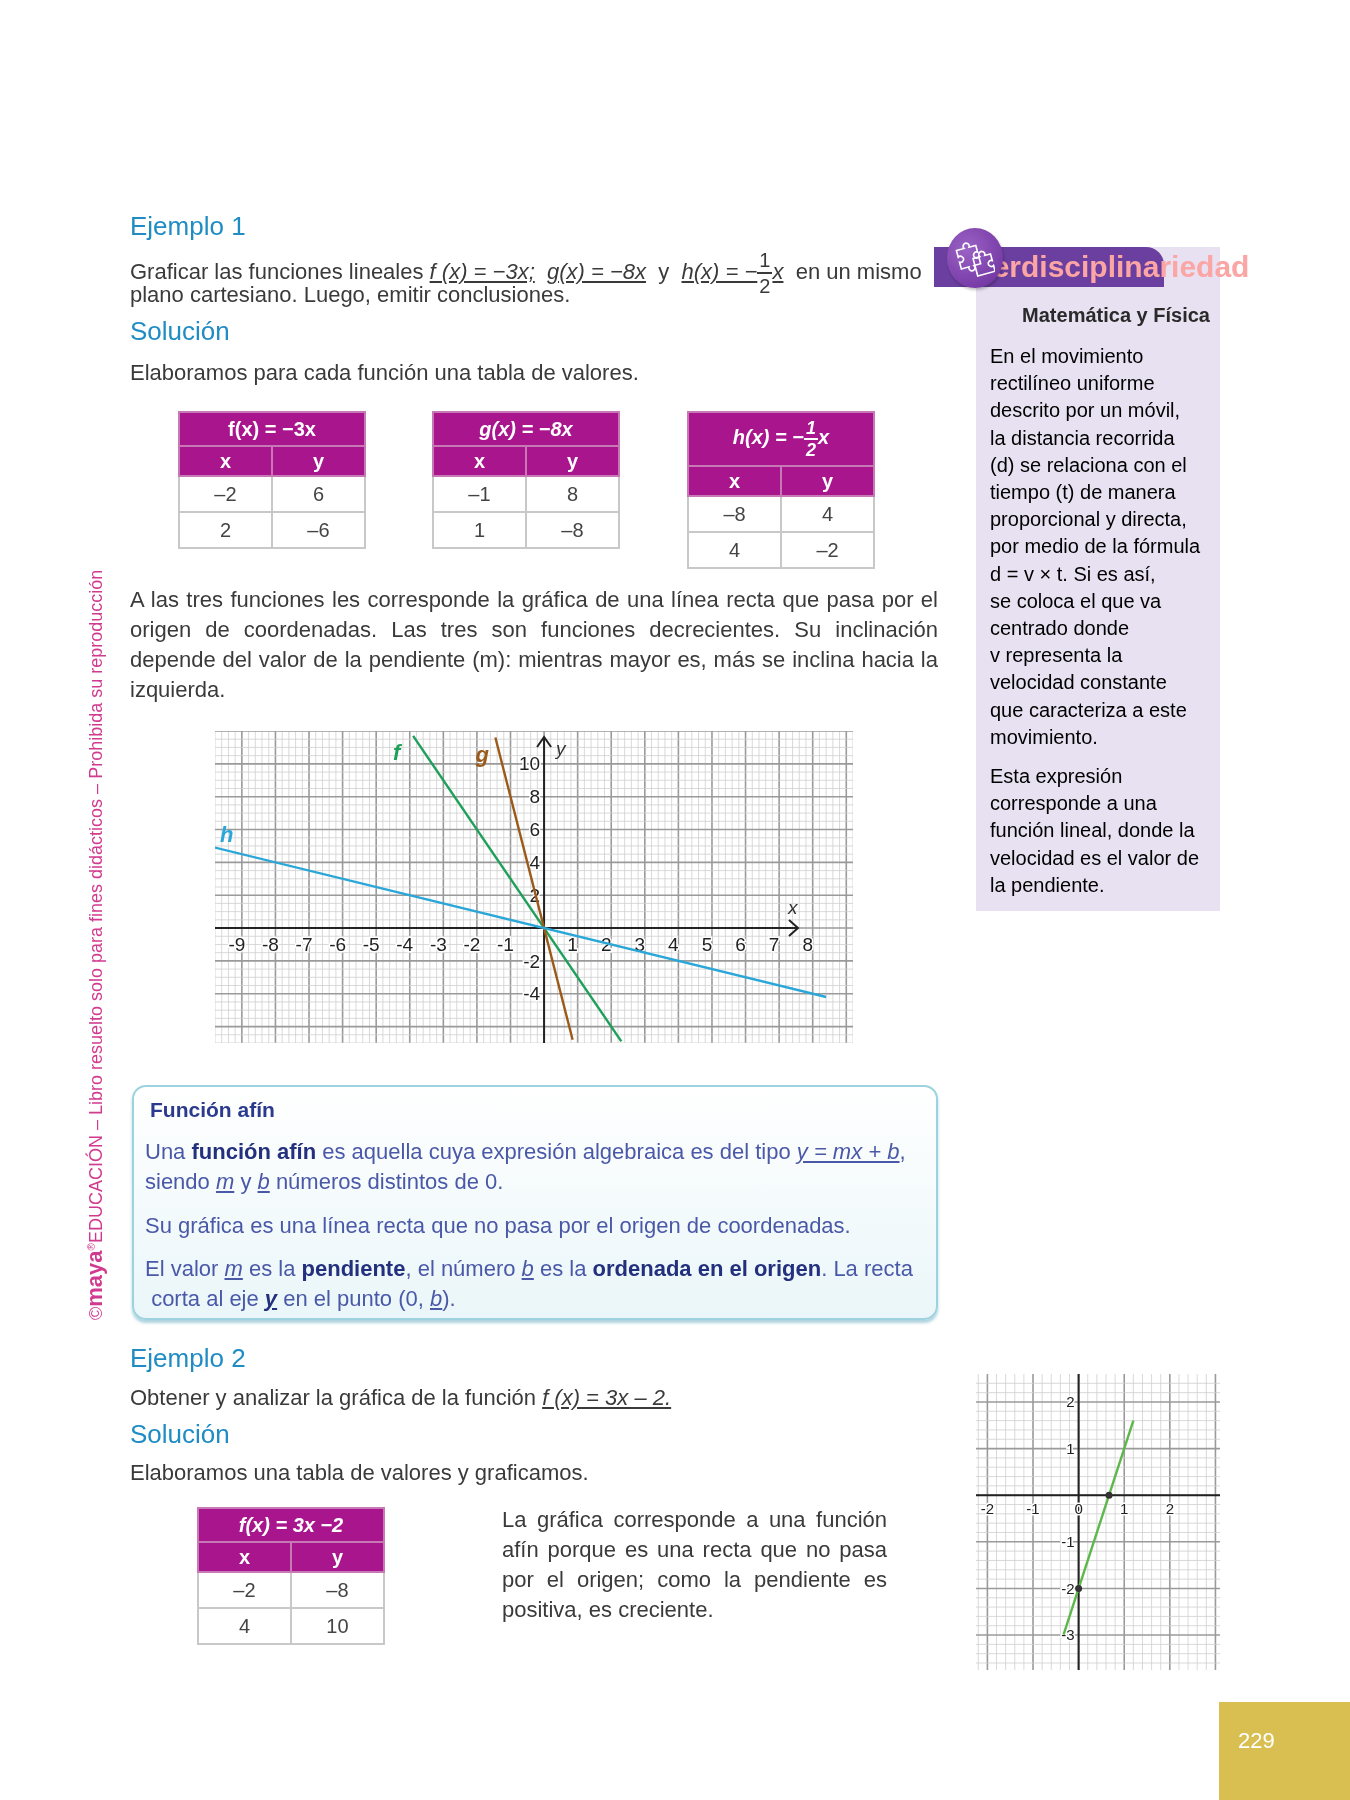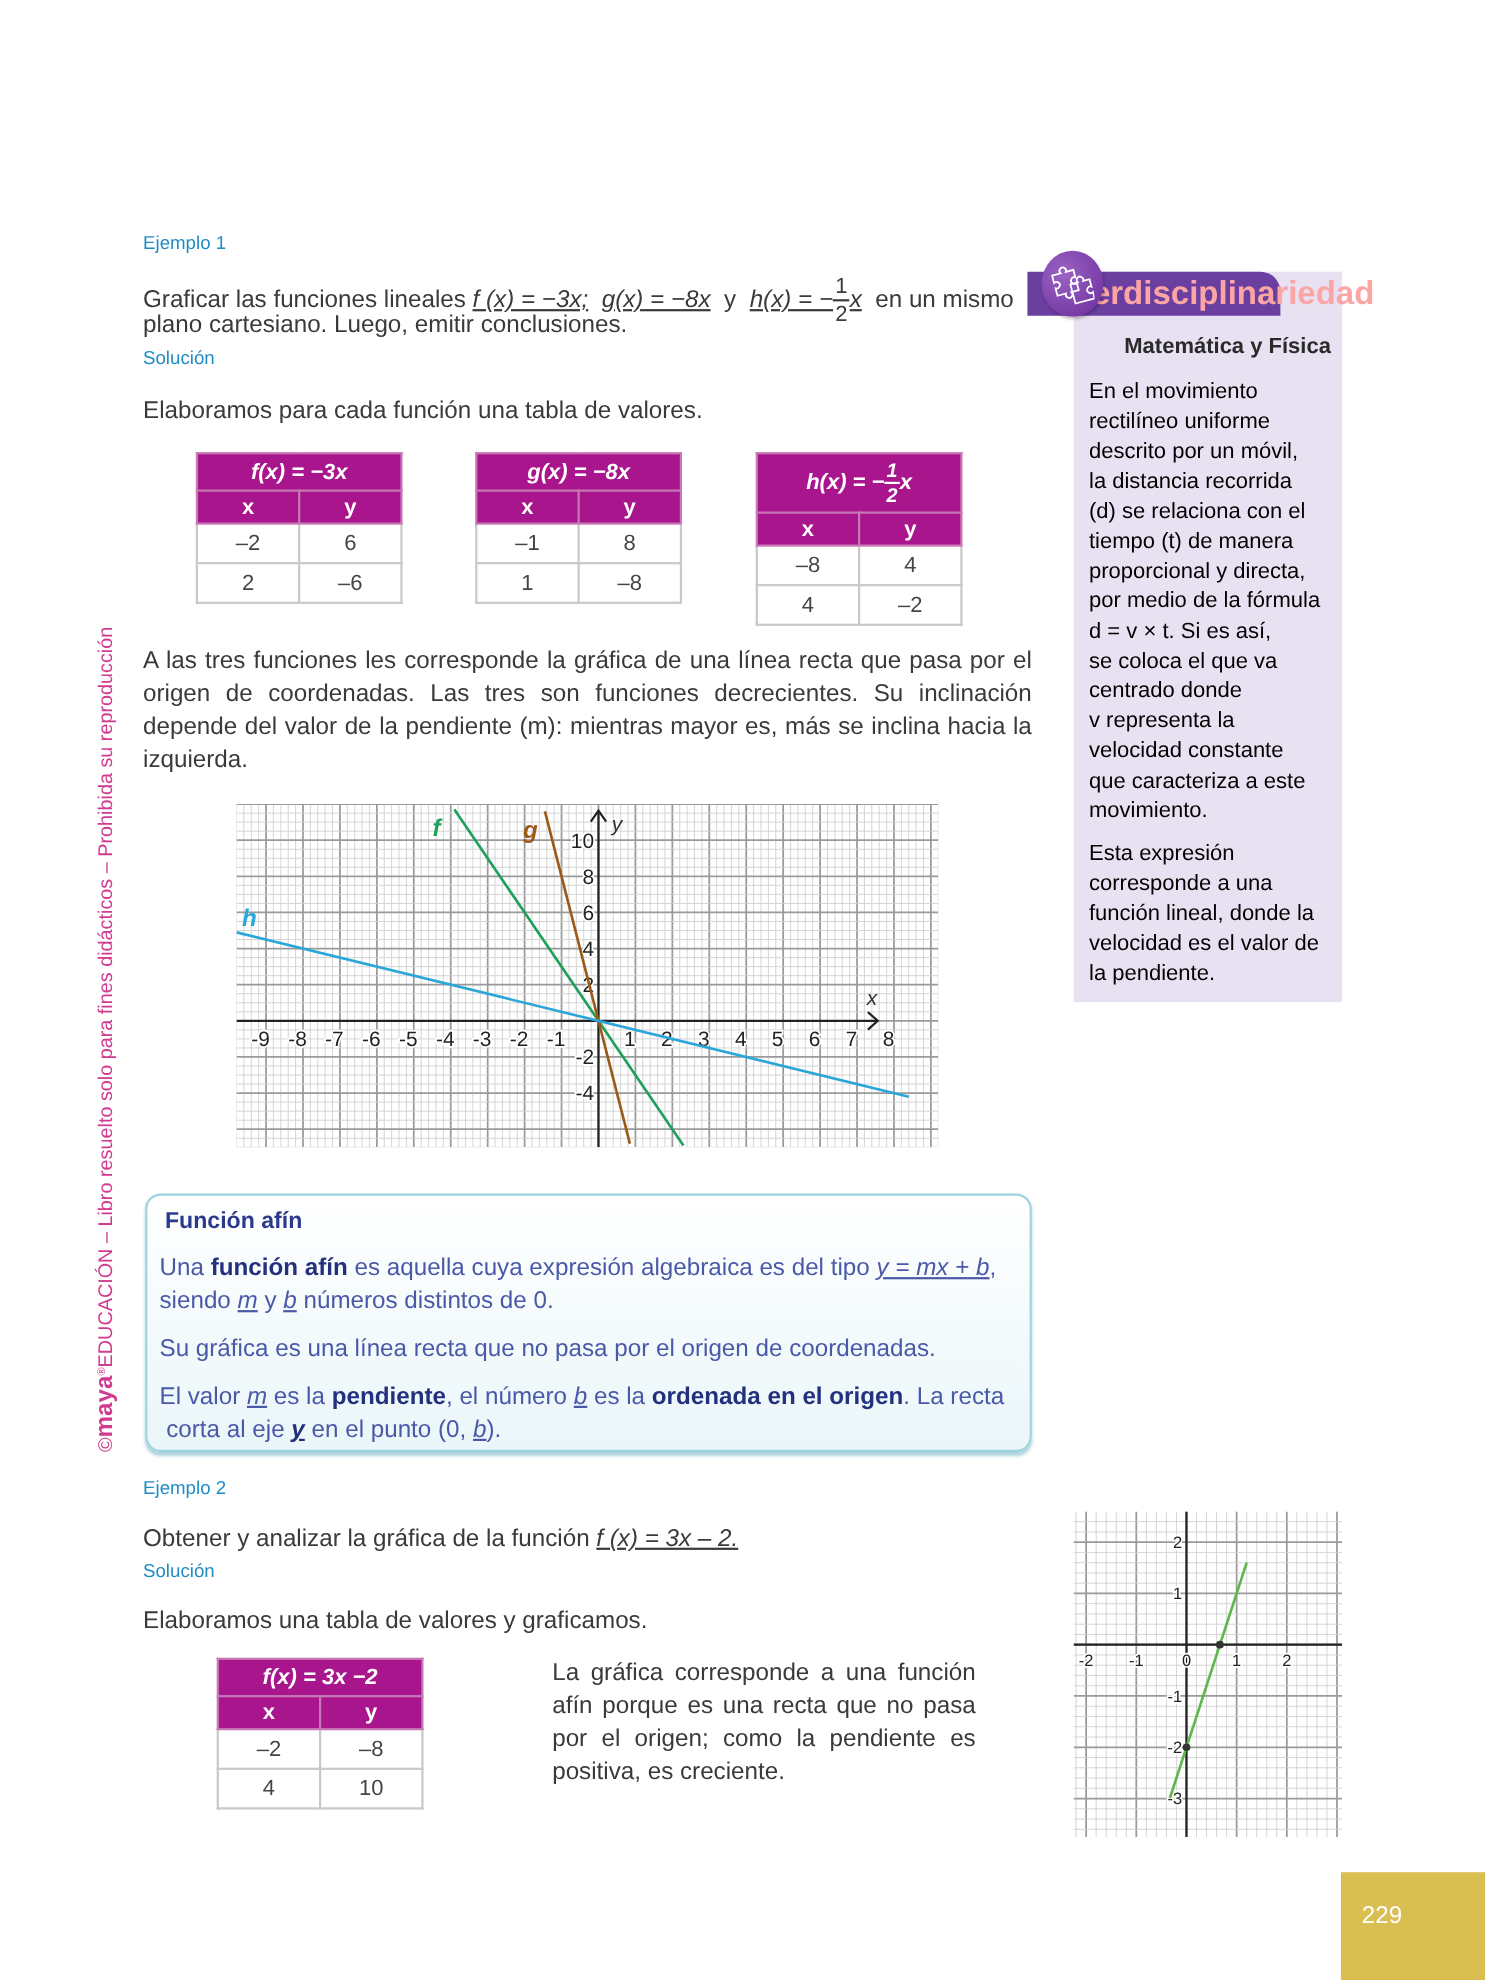--- a/index.html
+++ b/index.html
@@ -1,19 +1,19 @@
 <!DOCTYPE html>
 <html><head>
 <meta charset="utf-8">
 <style>
   * { box-sizing: border-box; margin: 0; padding: 0; }
   html, body { width: 1350px; height: 1800px; background: #ffffff; overflow: hidden; }
   body { position: relative; font-family: "Liberation Sans", sans-serif; color: #3c3c3c; }
   .abs { position: absolute; }
-  .blue-head { color: #1f8cc4; font-size: 17px; }
+  .blue-head { color: #1f8cc4; font-size: 26px; }
   .body-text { font-size: 22px; line-height: 30px; color: #3a3a3a; }
   .justify { text-align: justify; }
   i, .it { font-style: italic; text-decoration: underline; }
 
   
   table.vt { position: absolute; border-collapse: collapse; font-size: 20px; }
   table.vt td, table.vt th { border: 2px solid #c8c8c8; text-align: center; }
   table.vt th { background: #a8158c; color: #fff; font-weight: bold; height: 30px; border-color: #c779b5; }
   table.vt th.title { height: 34px; }
   table.vt td { height: 36px; color: #444; background: #fff; }
@@ -56,21 +56,21 @@
       <span>2</span>
     </span><span class="it">x</span>&nbsp;&nbsp;<span>en un mismo</span>
 </div>
 <div class="abs body-text" style="left:130px; top:280px;">plano cartesiano. Luego, emitir conclusiones.</div>
 <div class="abs blue-head" style="left:130px; top:316px;">Solución</div>
 <div class="abs body-text" style="left:130px; top:358px;">Elaboramos para cada función una tabla de valores.</div>
 
 <table class="vt" style="left:178px; top:411px; width:188px;">
   <tbody>
       <tr>
-        <th colspan="2" class="title" style="font-style:italic">f(x) = −3x</th>
+        <th colspan="2" class="title" style="">f(x) = −3x</th>
       </tr>
   <tr>
         <th>x</th>
         <th>y</th>
       </tr>
   <tr>
         <td>–2</td>
         <td>6</td>
       </tr>
   <tr>

